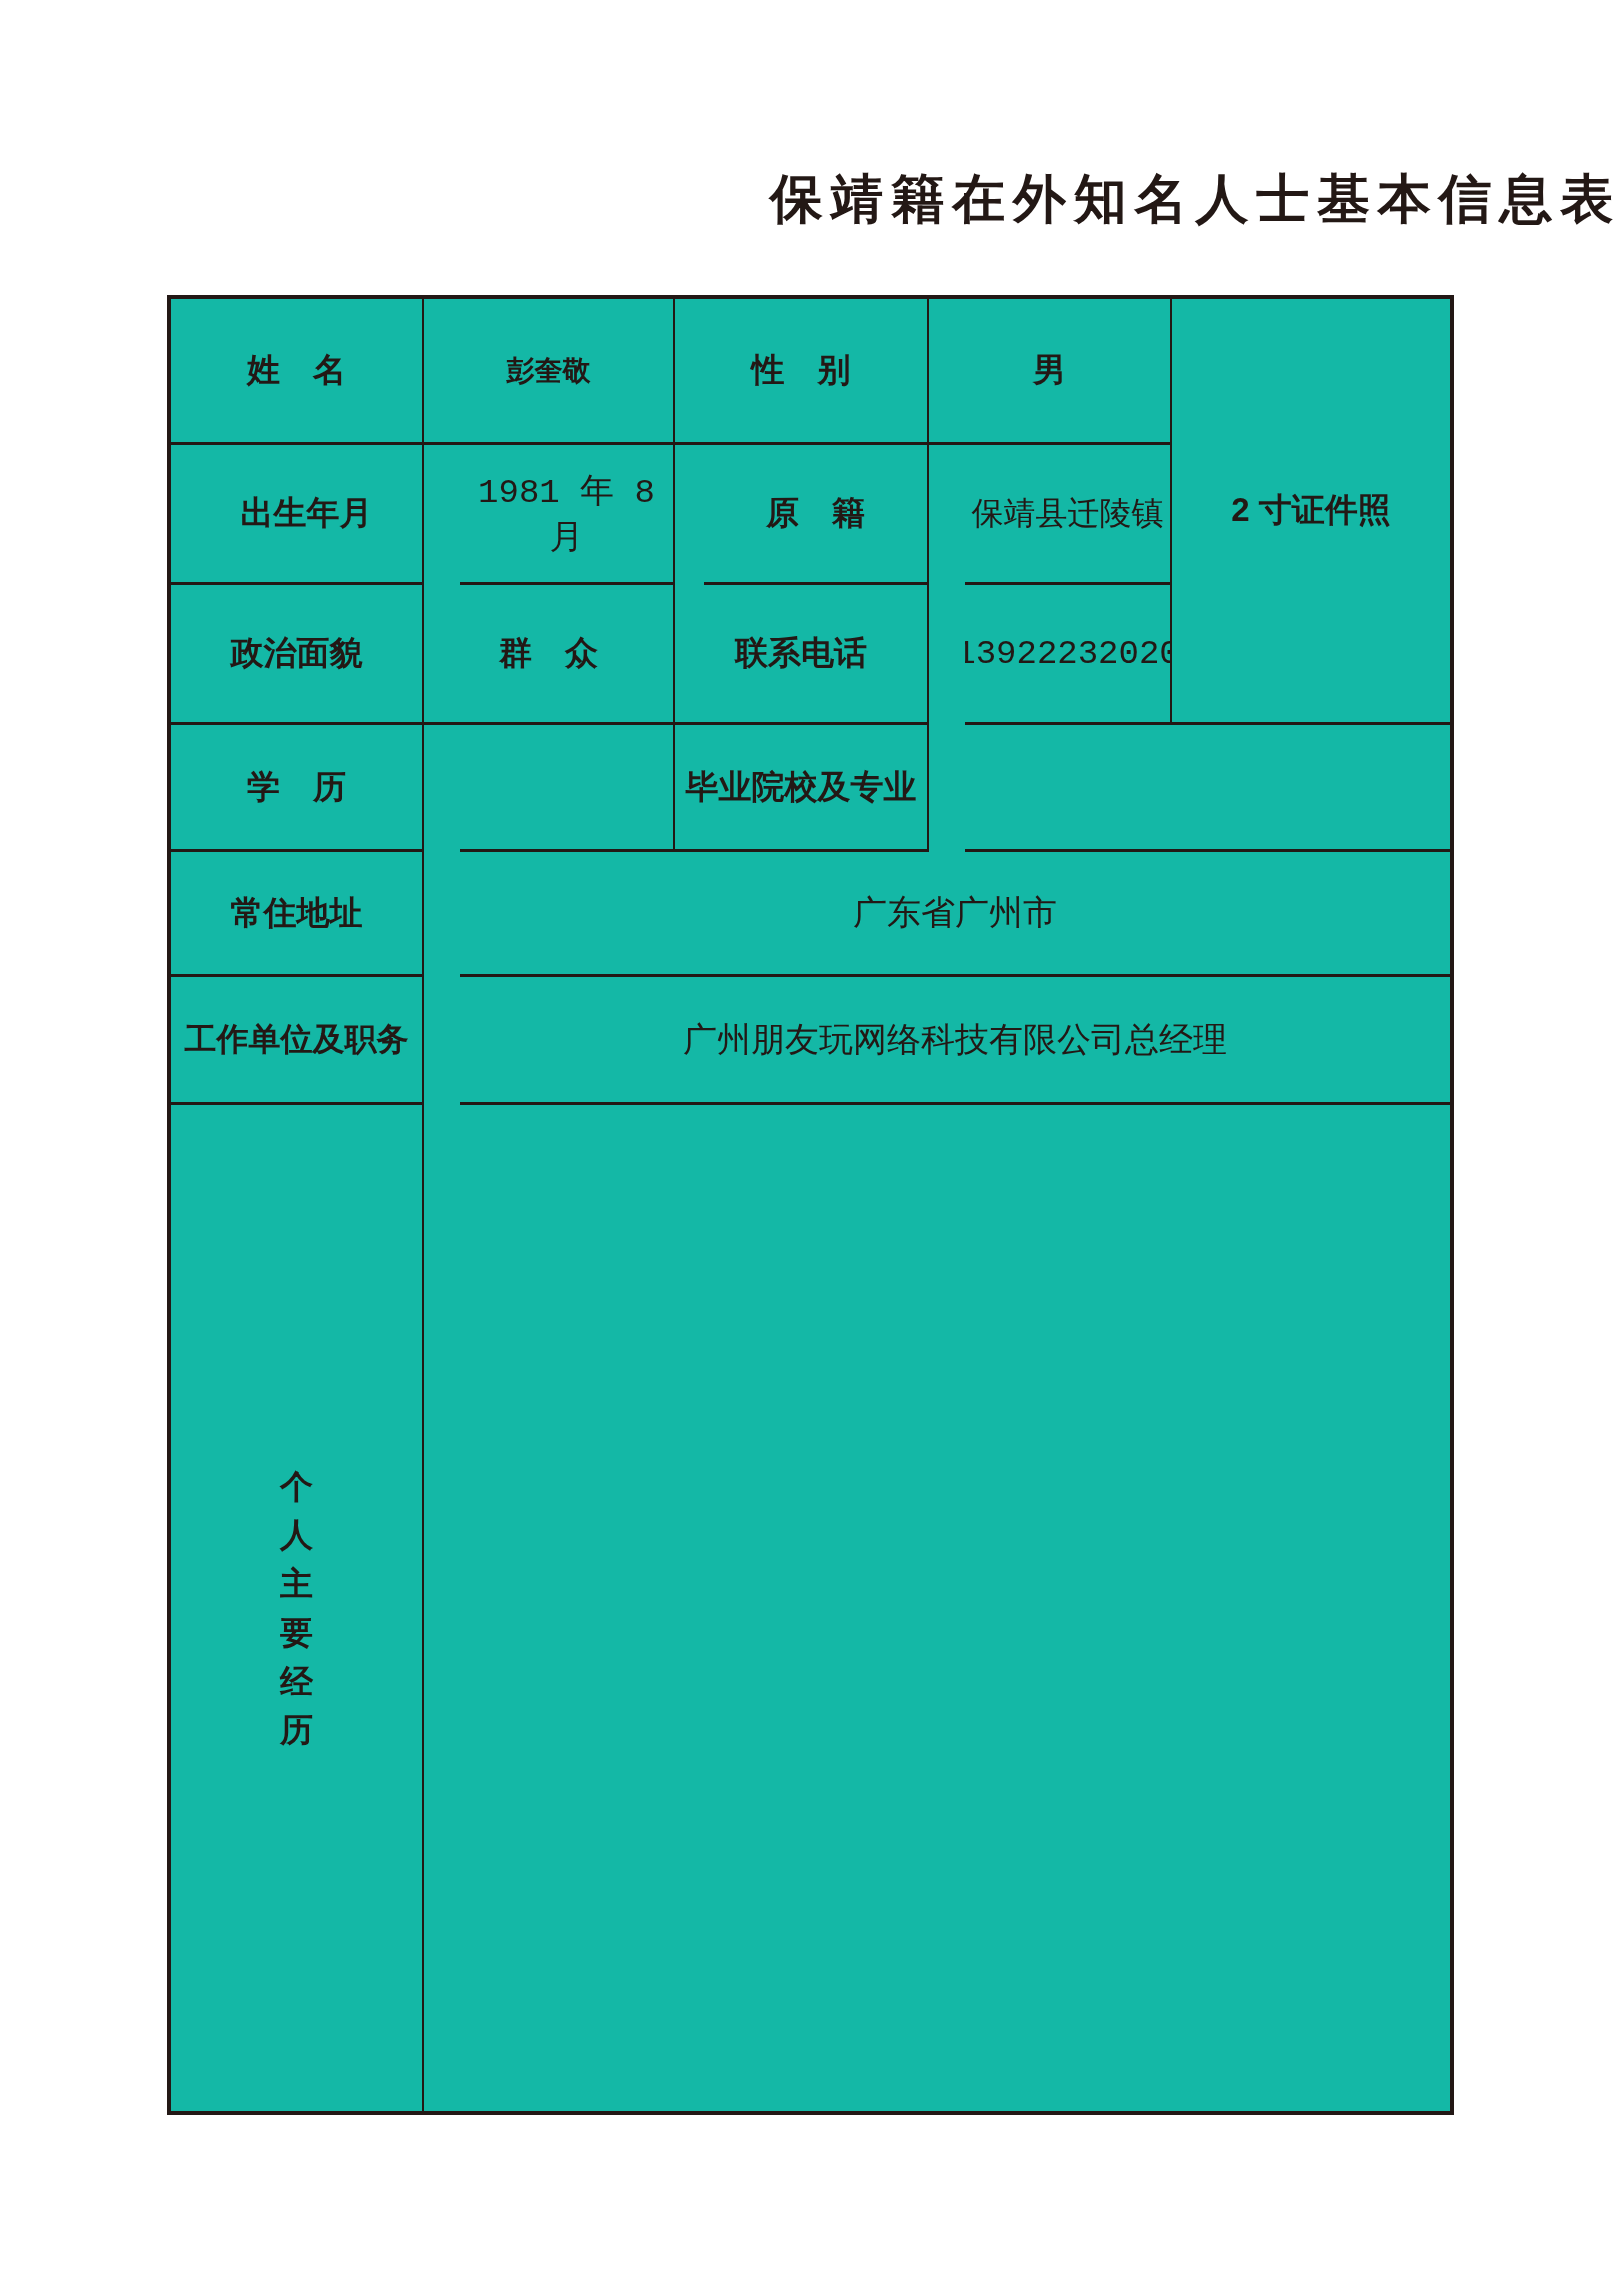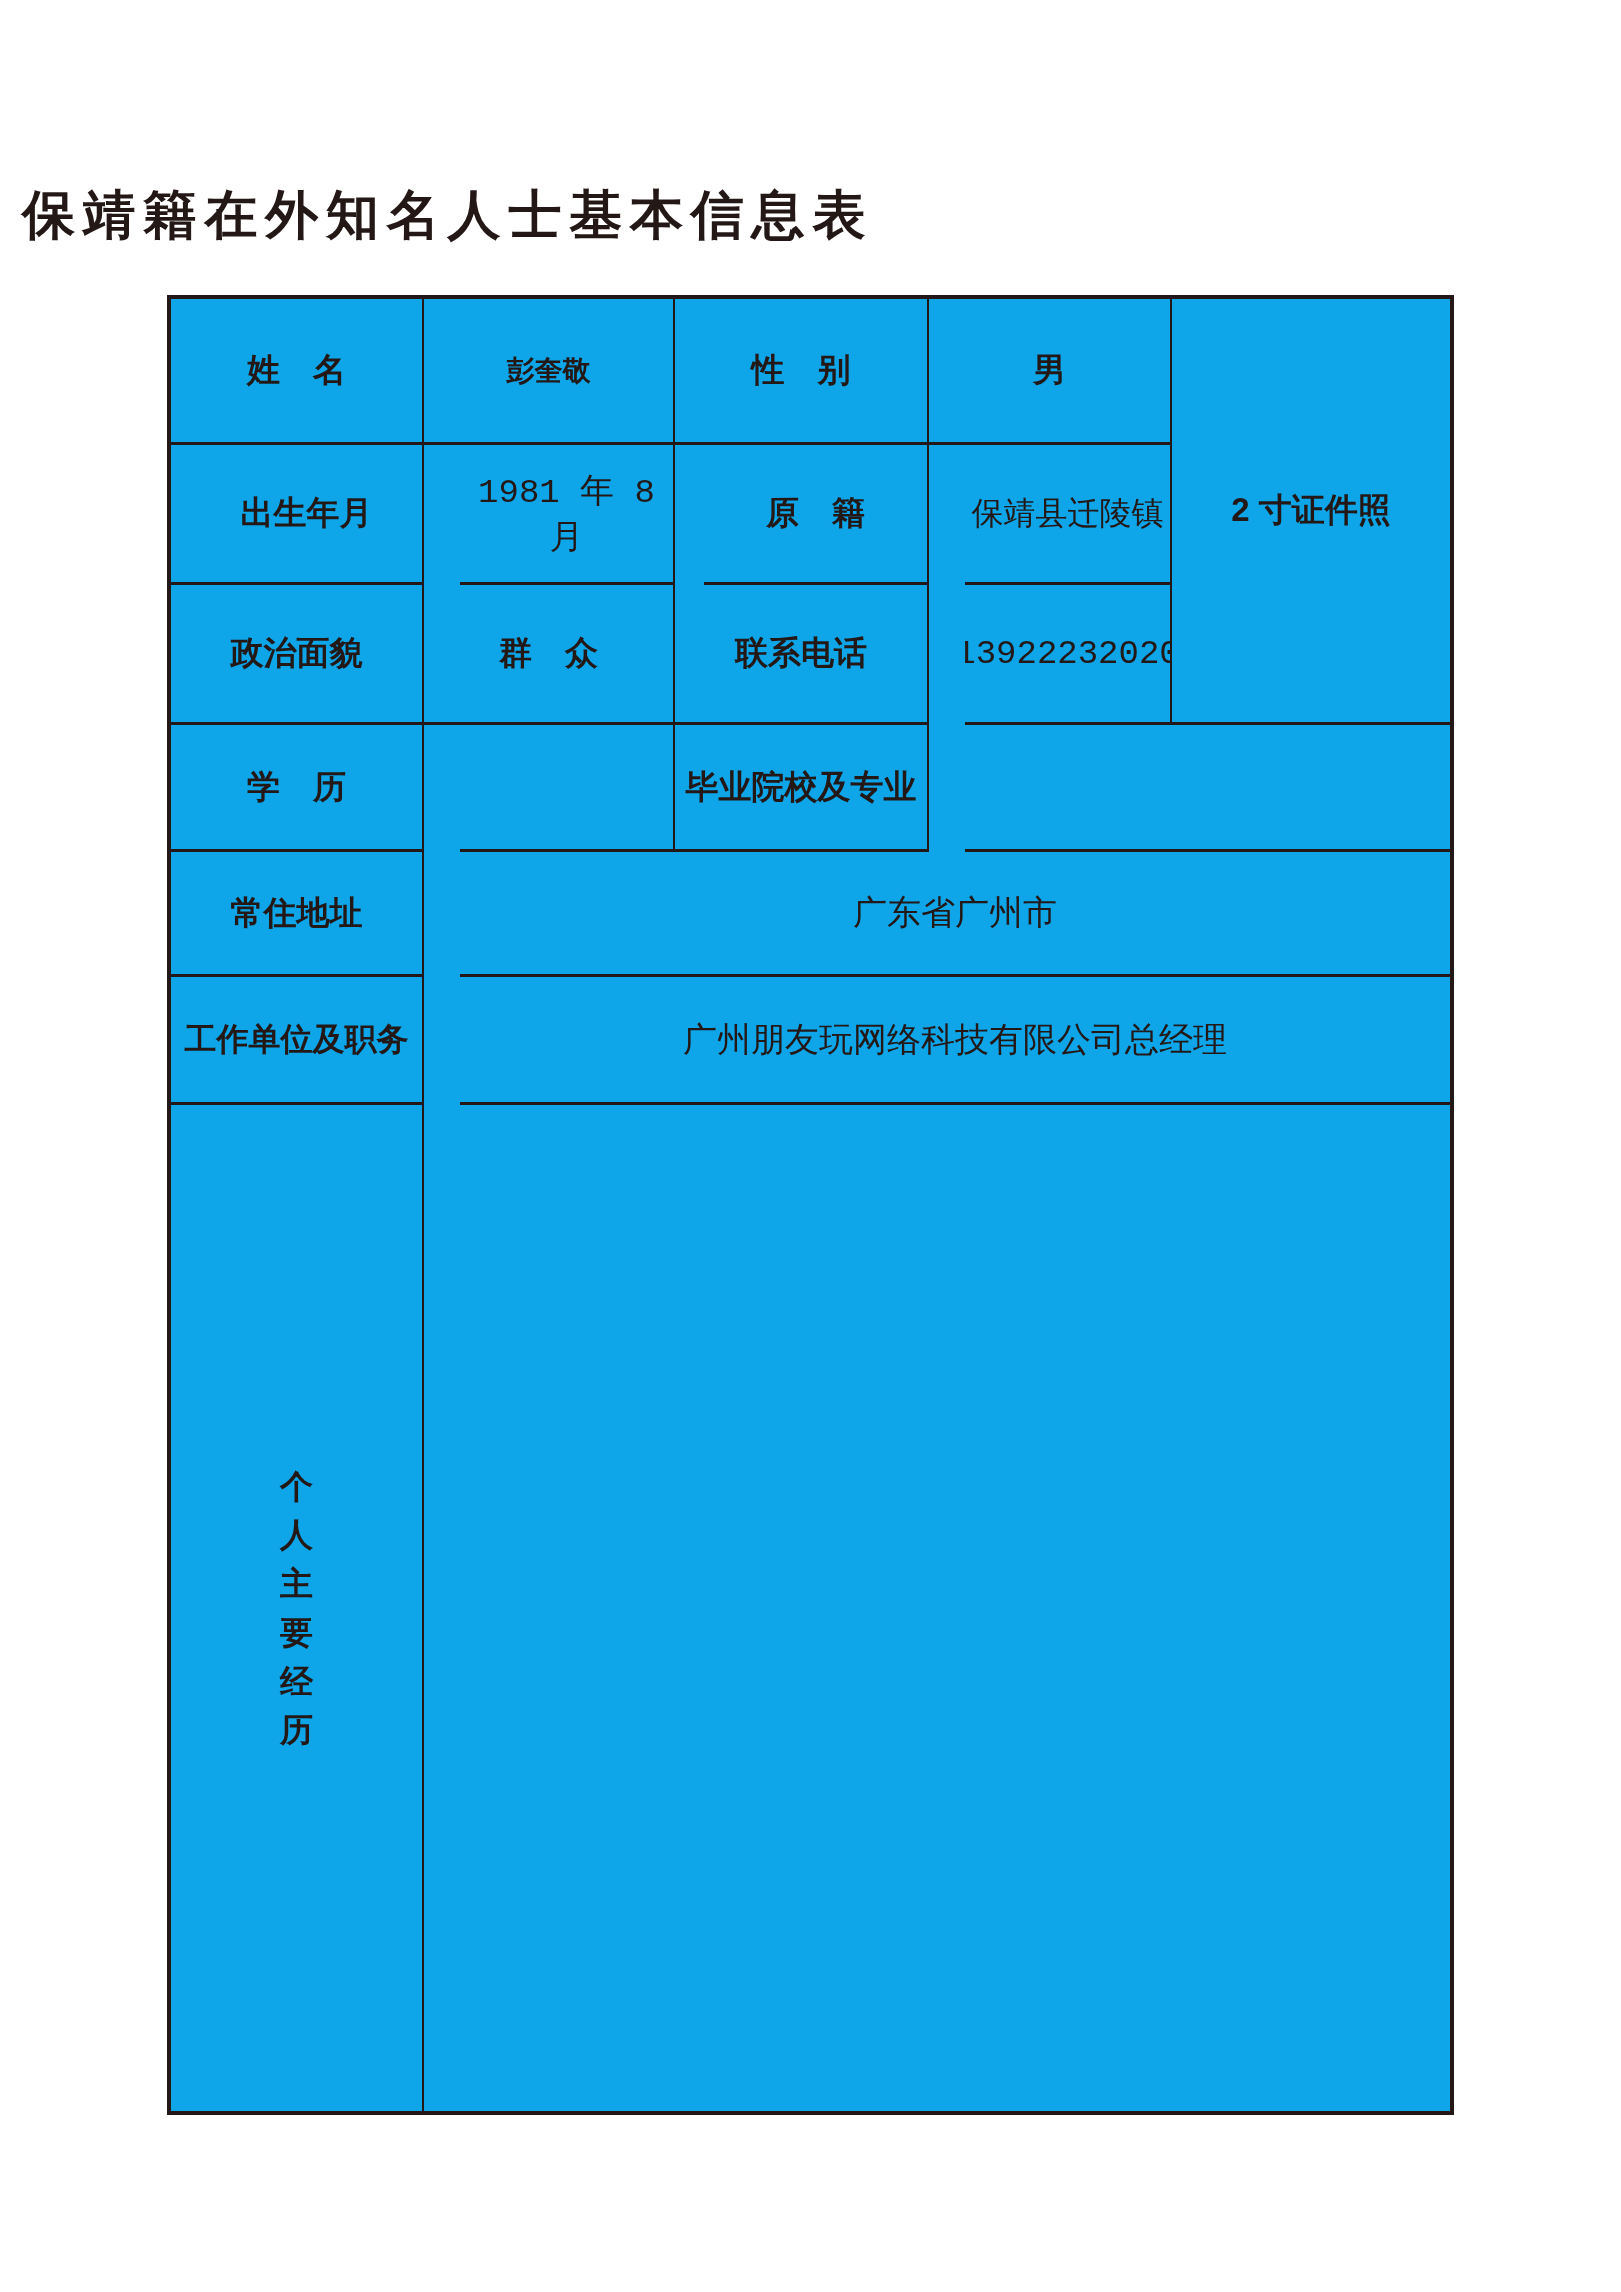--- a/index.html
+++ b/index.html
@@ -6,43 +6,43 @@
   .page {
     position: relative;
     width: 1621px;
     height: 2293px;
     background: #ffffff;
     overflow: hidden;
     color: #231815;
   }
   .title {
     position: absolute;
-    top: 180px;
+    top: 164px;
     left: 0;
     width: 100%;
     margin: 0;
-    text-align: left;
+    text-align: right;
     font-family: "Liberation Serif", serif;
     font-weight: 700;
     font-size: 53px;
     letter-spacing: 7.8px;
     padding-left: 22px;
     box-sizing: border-box;
     color: #231815;
     white-space: nowrap;
   }
   .form-table {
     position: absolute;
     left: 167px;
     top: 295px;
     display: grid;
     grid-template-columns: 253px 251px 254px 243px 278px;
     grid-template-rows: 146px 140px 140px 127px 125px 128px 1006px;
     border: 4.9px solid #231815;
-    background: #0ea5e9;
+    background: #14b8a6;
   }
   .cell {
     border-right: 2.9px solid #231815;
     border-bottom: 3.9px solid #231815;
     display: flex;
     align-items: center;
     justify-content: center;
     text-align: center;
     overflow: hidden;
     box-sizing: border-box;

